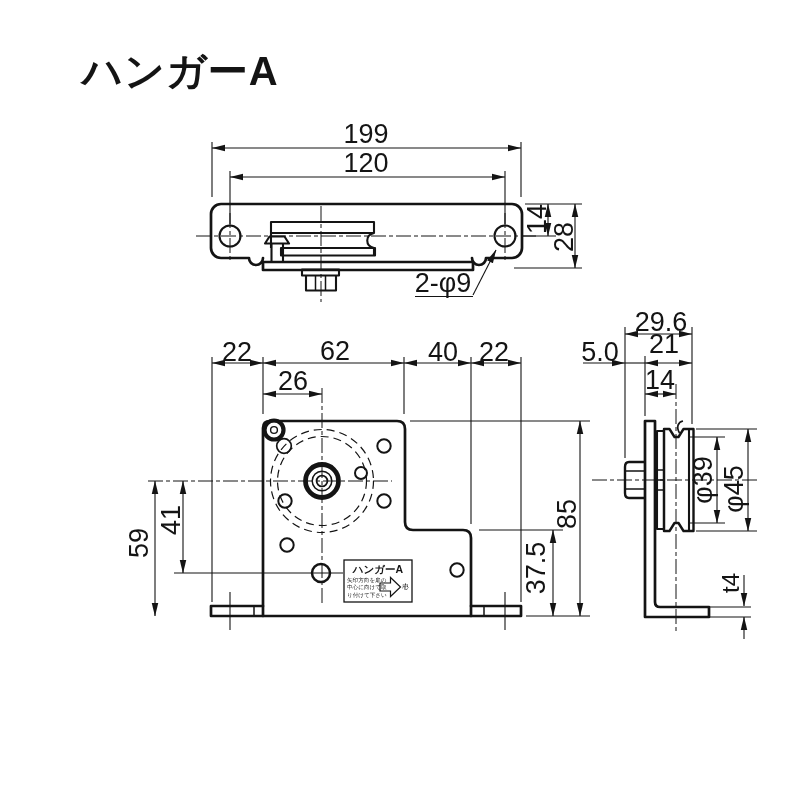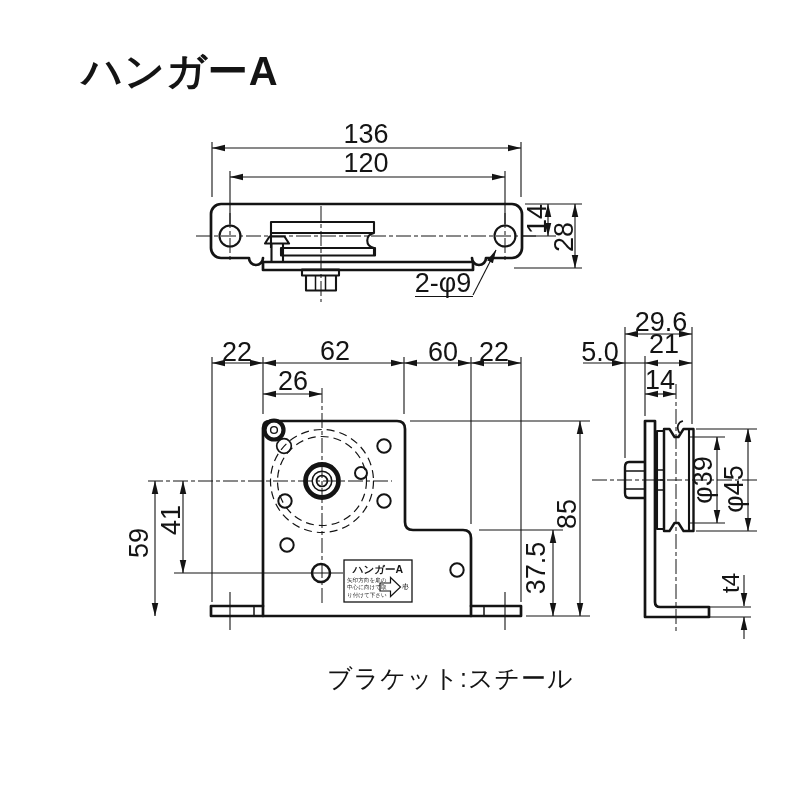--- a/index.html
+++ b/index.html
@@ -139,29 +139,29 @@
     <path class="b2" d="M645,430 V530"></path>
     <path class="t" d="M635.5,433 C632,427 634,422 639,421" style="stroke-width:1.7"></path>
 
     <path class="b2" style="stroke-width:2.4" d="M601,462 H585 Q581,462 581,467 V493 Q581,498 585,498 H601"></path>
     <path class="b3" d="M581,471 H601 M581,489 H601" style="stroke-width:1.4"></path>
   </g>
 </svg>
 
 <div class="ttl">ハンガーA</div>
 
-<span class="dm" style="left:322px;top:134px">136</span>
+<span class="dm" style="left:322px;top:134px">199</span>
 <span class="dm" style="left:322px;top:163px">120</span>
 <span class="dm rot" style="left:493px;top:219px">14</span>
 <span class="dm rot" style="left:520px;top:237px">28</span>
 <span class="dm" style="left:399px;top:283px">2-φ9</span>
 
 <span class="dm" style="left:193px;top:352px">22</span>
 <span class="dm" style="left:291px;top:351px">62</span>
-<span class="dm" style="left:399px;top:352px">60</span>
+<span class="dm" style="left:399px;top:352px">40</span>
 <span class="dm" style="left:450px;top:352px">22</span>
 <span class="dm" style="left:249px;top:381px">26</span>
 <span class="dm rot" style="left:95px;top:543px">59</span>
 <span class="dm rot" style="left:127px;top:520px">41</span>
 <span class="dm rot" style="left:523px;top:514px">85</span>
 <span class="dm rot" style="left:492px;top:568px">37.5</span>
 
 <span class="lblT" style="left:334px;top:570px">ハンガーA</span>
 <div class="lblS">
   <div>矢印方向を扉の</div>
@@ -171,15 +171,14 @@
 <span class="lblC">中心</span>
 
 <span class="dm" style="left:617px;top:322px">29.6</span>
 <span class="dm" style="left:556px;top:352px">5.0</span>
 <span class="dm" style="left:620px;top:344px">21</span>
 <span class="dm" style="left:616px;top:380px">14</span>
 <span class="dm rot" style="left:659px;top:480px">φ39</span>
 <span class="dm rot" style="left:690px;top:489px">φ45</span>
 <span class="dm rot" style="left:687px;top:583px;font-size:24px">t4</span>
 
-<div class="mat" style="top:662px">ブラケット:スチール</div>
 
 </div>
 
 </body></html>

